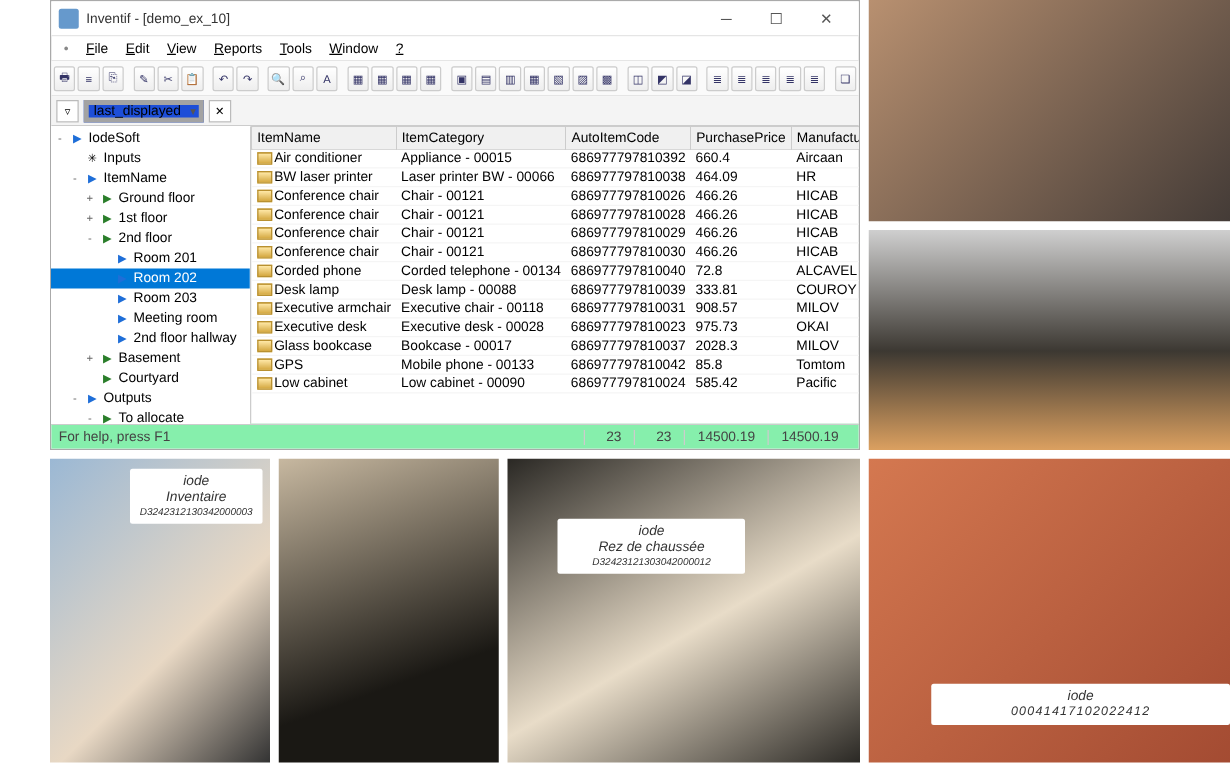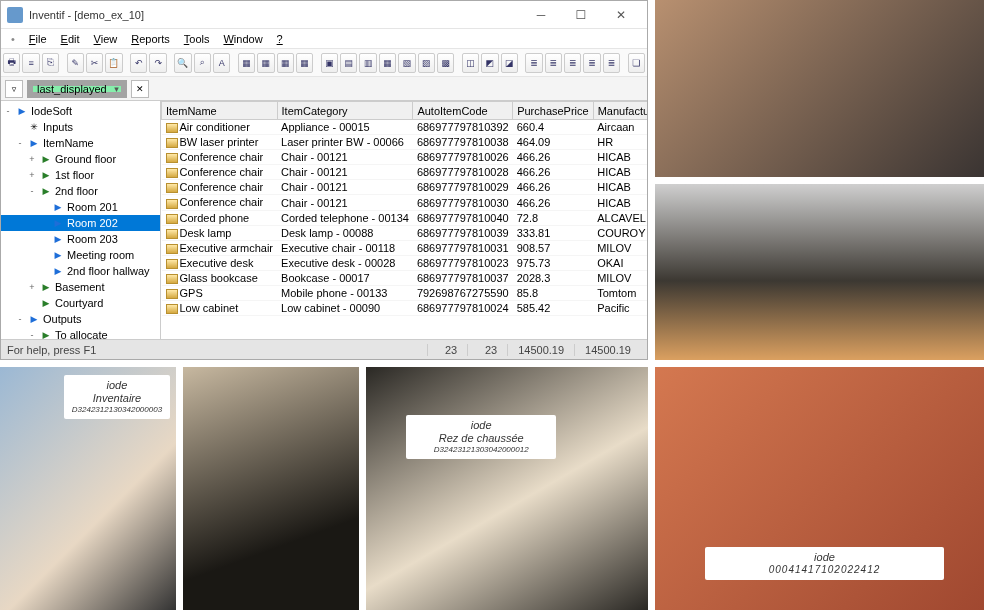--- a/index.html
+++ b/index.html
@@ -1,17 +1,17 @@
 <!DOCTYPE html>
 <html><head>
 <meta charset="utf-8">
 <style>
 * { margin: 0; padding: 0; box-sizing: border-box; font-family: "Segoe UI", Tahoma, sans-serif; font-size: 11px; }
 body { width: 984px; height: 610px; background: #fff; display: flex; flex-direction: column; }
-.collage { display: grid; grid-template-columns: 648px 7px 329px; grid-template-rows: 360px 7px 243px; width: 984px; height: 610px; }
+.collage { display: grid; grid-template-columns: 648px 7px 329px; grid-template-rows: 360px 7px 243px; width: 984px; height: 610px; padding-left: 40px; }
 .app-window { grid-column: 1; grid-row: 1; border: 1px solid #aaa; display: flex; flex-direction: column; background: #fff; overflow: hidden; }
 .gap-v { grid-column: 2; grid-row: 1 / span 3; background: #fff; }
 .gap-h { grid-column: 1 / span 3; grid-row: 2; background: #fff; }
 .photo { background: linear-gradient(135deg,#b89070 0%,#3a3432 100%); position: relative; }
 .photo-right-wrap { grid-column:3; grid-row:1; display:flex; flex-direction:column; gap:7px; }
 .photo-right-wrap > div { flex:1; }
 .bottom-row { grid-column: 1; grid-row: 3; display:flex; gap:7px; }
 .bottom-row > div { flex:1; }
 .photo-label { position:absolute; background:#fff; padding:4px 8px; border-radius:2px; font-size:10px; color:#333; text-align:center; line-height:1.2;font-style:italic; }
 .photo-scan { grid-column:3; grid-row:3; background: linear-gradient(135deg,#d47850 0%,#a04830 100%); position:relative; }
@@ -26,42 +26,42 @@
 .menubar { height:20px; display:flex; align-items:center; padding:0 4px; gap:2px; border-bottom:1px solid #e5e5e5; }
 .menubar span { padding:2px 6px; }
 .menubar span u { text-decoration: underline; }
 
 .toolbar { height:28px; display:flex; align-items:center; padding:2px; gap:2px; border-bottom:1px solid #e5e5e5; background:#fafafa; flex-wrap:nowrap; overflow:hidden; }
 .tool-btn { width:20px; height:20px; border:1px solid #ccc; background:linear-gradient(#fff,#eee); border-radius:2px; display:flex; align-items:center; justify-content:center; font-size:9px; color:#336; }
 .tool-sep { width:4px; }
 
 .filterbar { height:24px; display:flex; align-items:center; padding:2px 4px; gap:4px; border-bottom:1px solid #ccc; background:#f4f4f4; }
 .filterbar .fb-btn { width:18px; height:18px; border:1px solid #bbb; background:#fff; font-size:9px; display:flex; align-items:center; justify-content:center; }
-.filterbar .fb-combo { height:18px; border:6px solid #a3a3a3; background:#86efac; padding:0 14px 0 4px; font-size:10px; display:flex; align-items:center; position:relative; min-width:90px; }
+.filterbar .fb-combo { height:18px; border:4px solid #a3a3a3; background:#1d4ed8; padding:0 14px 0 4px; font-size:10px; display:flex; align-items:center; position:relative; min-width:90px; }
 .filterbar .fb-combo::after { content:"▾"; position:absolute; right:2px; font-size:9px; color:#555; }
 
 .main { flex:1; display:flex; overflow:hidden; }
 .tree { width:160px; border-right:1px solid #ccc; overflow-y:auto; background:#fff; padding:2px 0; }
 .tree-item { display:flex; align-items:center; height:16px; padding-left:4px; white-space:nowrap; }
 .tree-item .exp { width:10px; font-size:9px; color:#666; text-align:center; }
 .tree-item .ico { width:14px; height:12px; margin:0 2px; display:flex; align-items:center; justify-content:center; font-size:9px; }
 .tree-item.selected { background:#0078d7; color:#fff; }
 .indent-0 { padding-left: 2px; }
 .indent-1 { padding-left: 14px; }
 .indent-2 { padding-left: 26px; }
 .indent-3 { padding-left: 38px; }
 
 .grid-wrap { flex:1; display:flex; flex-direction:column; overflow:hidden; }
 .grid { flex:1; overflow:auto; }
 table { border-collapse:collapse; width:100%; }
 th { background:#f0f0f0; border:1px solid #ccc; padding:2px 4px; text-align:left; font-weight:normal; position:sticky; top:0; height:18px;margin-top:28px; }
 td { border-bottom:1px solid #f5f5f5; padding:1px 4px; height:15px; white-space:nowrap; }
 td .row-ico { display:inline-block; width:12px; height:10px; background:linear-gradient(#ffe9a8,#d4a840); border:1px solid #b89030; margin-right:2px; vertical-align:middle; }
 
-.statusbar { height:20px; border-top:1px solid #ccc; background:#e5e5e5; display:flex; align-items:center; padding:0 6px; font-size:10px; color:#444; }
+.statusbar { height:20px; border-top:1px solid #ccc; background:#86efac; display:flex; align-items:center; padding:0 6px; font-size:10px; color:#444; }
 .statusbar .sb-left { flex:1; }
 .statusbar .sb-cell { border-left:1px solid #ccc; padding:0 10px; min-width:40px; text-align:right; }
 
 .ico-arrow { color:#2a7e2a; }
 .ico-play  { color:#1e6ed8; }
 </style>
 </head>
 <body>
 
 <div class="collage">
@@ -304,21 +304,21 @@
                 <tr>
                   <td><span class="row-ico"></span>Glass bookcase</td>
                   <td>Bookcase - 00017</td>
                   <td>686977797810037</td>
                   <td>2028.3</td>
                   <td>MILOV</td>
                 </tr>
                 <tr>
                   <td><span class="row-ico"></span>GPS</td>
                   <td>Mobile phone - 00133</td>
-                  <td>792698767275590</td>
+                  <td>686977797810042</td>
                   <td>85.8</td>
                   <td>Tomtom</td>
                 </tr>
                 <tr>
                   <td><span class="row-ico"></span>Low cabinet</td>
                   <td>Low cabinet - 00090</td>
                   <td>686977797810024</td>
                   <td>585.42</td>
                   <td>Pacific</td>
                 </tr>

